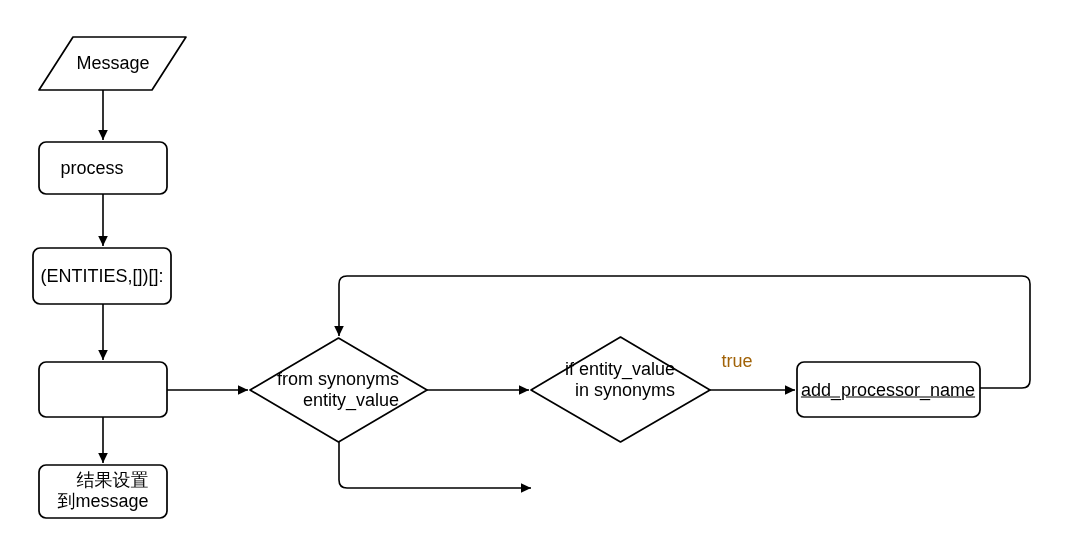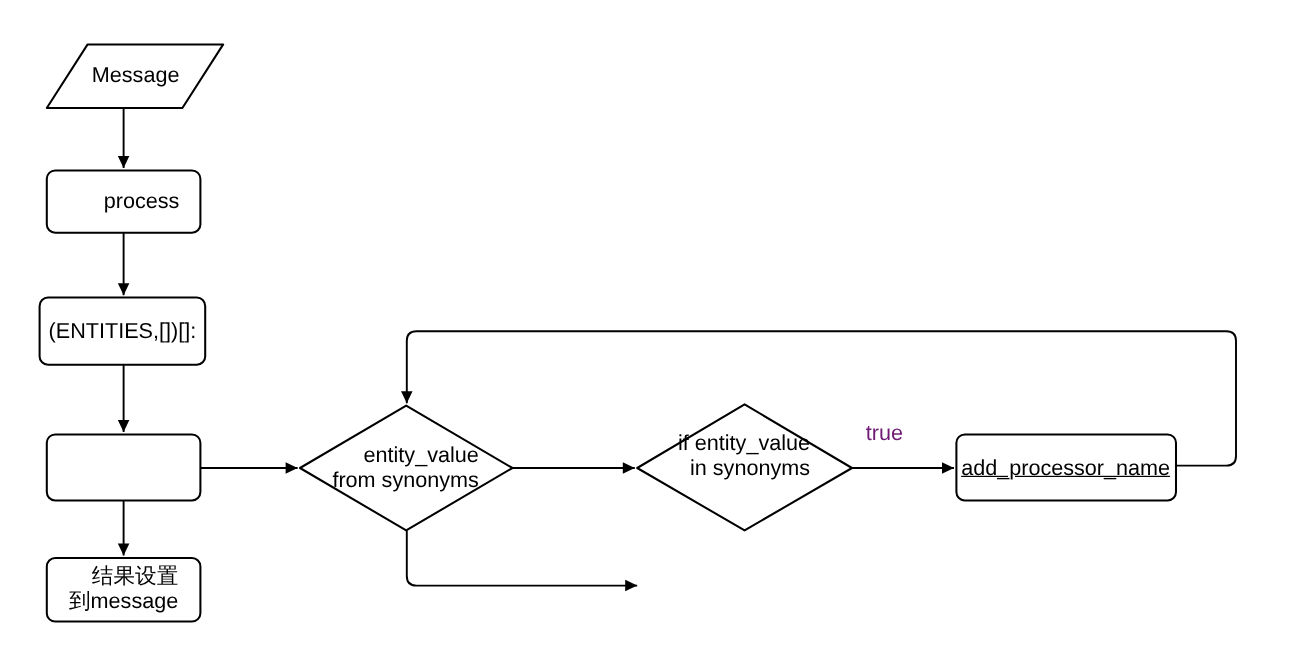--- a/index.html
+++ b/index.html
@@ -24,21 +24,21 @@
     color: #000000;
     text-align: right;
     white-space: nowrap;
   }
   .node-label span { display: block; }
   .edge-label {
     position: absolute;
     transform: translate(-50%, -50%);
     font-size: 18px;
     line-height: 21px;
-    color: #701a75;
+    color: #a16207;
     white-space: nowrap;
   }
 </style>
 </head>
 <body>
 
 <div class="canvas">
 
   <svg class="shapes-layer" width="1080" height="558" viewBox="0 0 1080 558">
     <defs>
@@ -64,37 +64,37 @@
     <path d="M427,390 L529,390" fill="none" stroke="#000000" stroke-width="1.6" marker-end="url(#arrow)"></path>
     <path d="M710,390 L795,390" fill="none" stroke="#000000" stroke-width="1.6" marker-end="url(#arrow)"></path>
     <path d="M980,388 L1022,388 Q1030,388 1030,380 L1030,284 Q1030,276 1022,276 L347,276 Q339,276 339,284 L339,336" fill="none" stroke="#000000" stroke-width="1.6" marker-end="url(#arrow)"></path>
     <path d="M339,442 L339,480 Q339,488 347,488 L531,488" fill="none" stroke="#000000" stroke-width="1.6" marker-end="url(#arrow)"></path>
   </svg>
 
   <div class="node-label" style="left:113px; top:63px;">
     <span>Message</span>
   </div>
 
-  <div class="node-label" style="left:118px; top:168px;">
+  <div class="node-label" style="left:92px; top:168px;">
     <span>process</span>
   </div>
 
   <div class="node-label" style="left:102px; top:276px;">
     <span>(ENTITIES,[])[]:</span>
   </div>
 
 
   <div class="node-label" style="left:103px; top:467px;margin-top:24px;">
     <span>结果设置</span>
     <span>到message</span>
   </div>
 
   <div class="node-label" style="left:338px; top:390px;">
+    <span>from synonyms</span>
     <span>entity_value</span>
-    <span>from synonyms</span>
   </div>
 
   <div class="node-label" style="left:620px; top:380px;">
     <span>if entity_value</span>
     <span>in synonyms</span>
   </div>
 
   <div class="node-label" style="left:888px; top:390px;text-decoration:underline;">
     <span>add_processor_name</span>
   </div>

